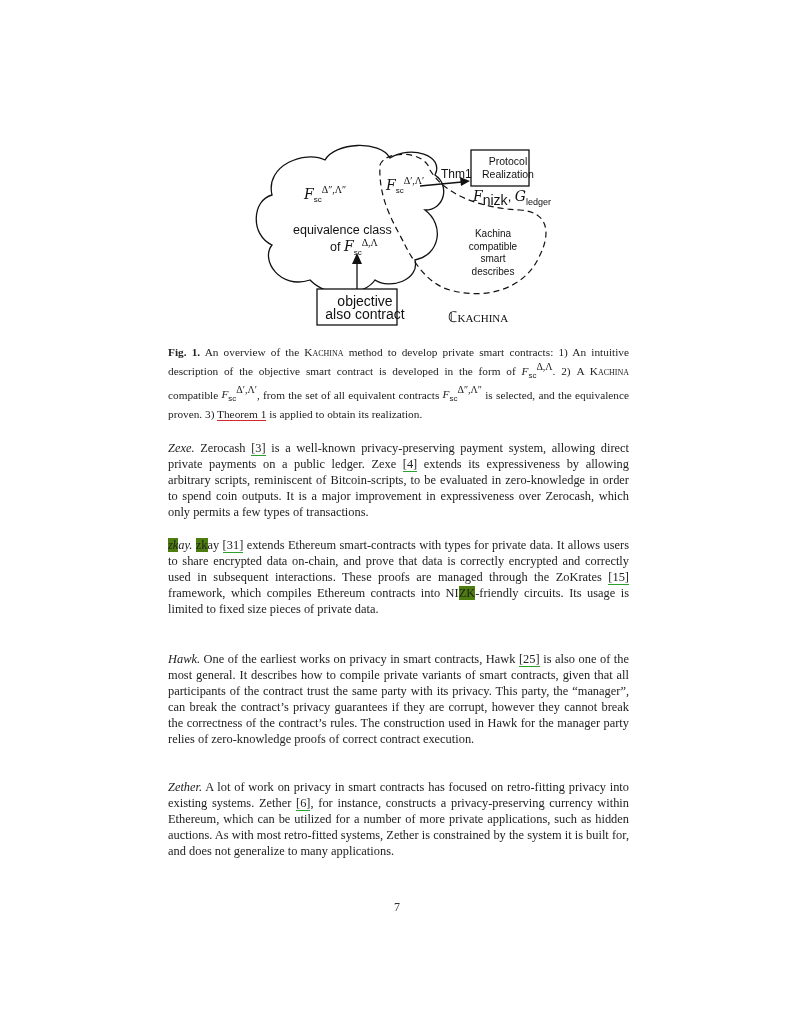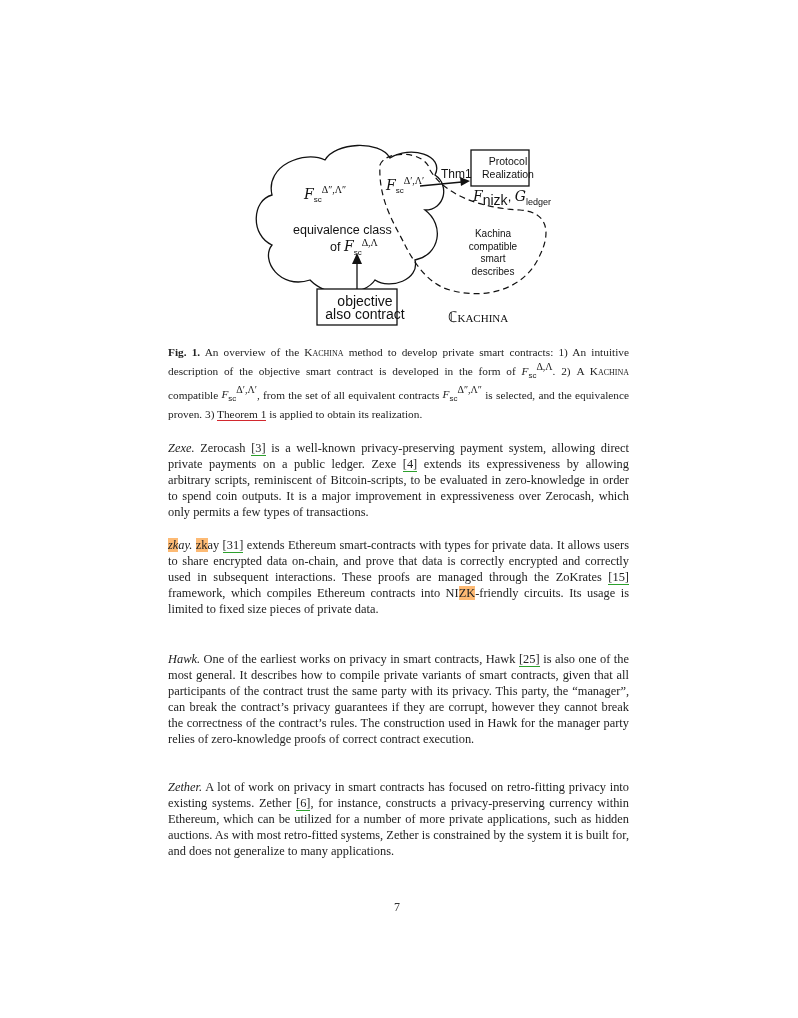--- a/index.html
+++ b/index.html
@@ -23,21 +23,21 @@
   .caption .fig-label { font-weight: bold; }
   .smallcaps { font-variant: small-caps; }
   .red-underline { border-bottom: 1.5px solid #d2282e; }
 
   
   .para { position: absolute; left: 168px; width: 461px;
           font-family: Liberation Serif, serif; font-size: 12.4px; line-height: 16px;
           text-align: justify; color: #222; }
   .para .head { font-style: italic; }
   .cite { border-bottom: 1.4px solid #2ca02c; display: inline-block; line-height: 13px; }
-  .hl { background: #fdba74; }
+  .hl { background: #4d7c0f; }
   .page-number { position: absolute; left: 394px; top: 900px; font-family: "Liberation Serif", serif; font-size: 12px; color: #333; }
 </style>
 </head>
 <body>
 
 <div class="page">
 
   <div class="figure">
     <svg viewBox="0 0 300 190">
 

